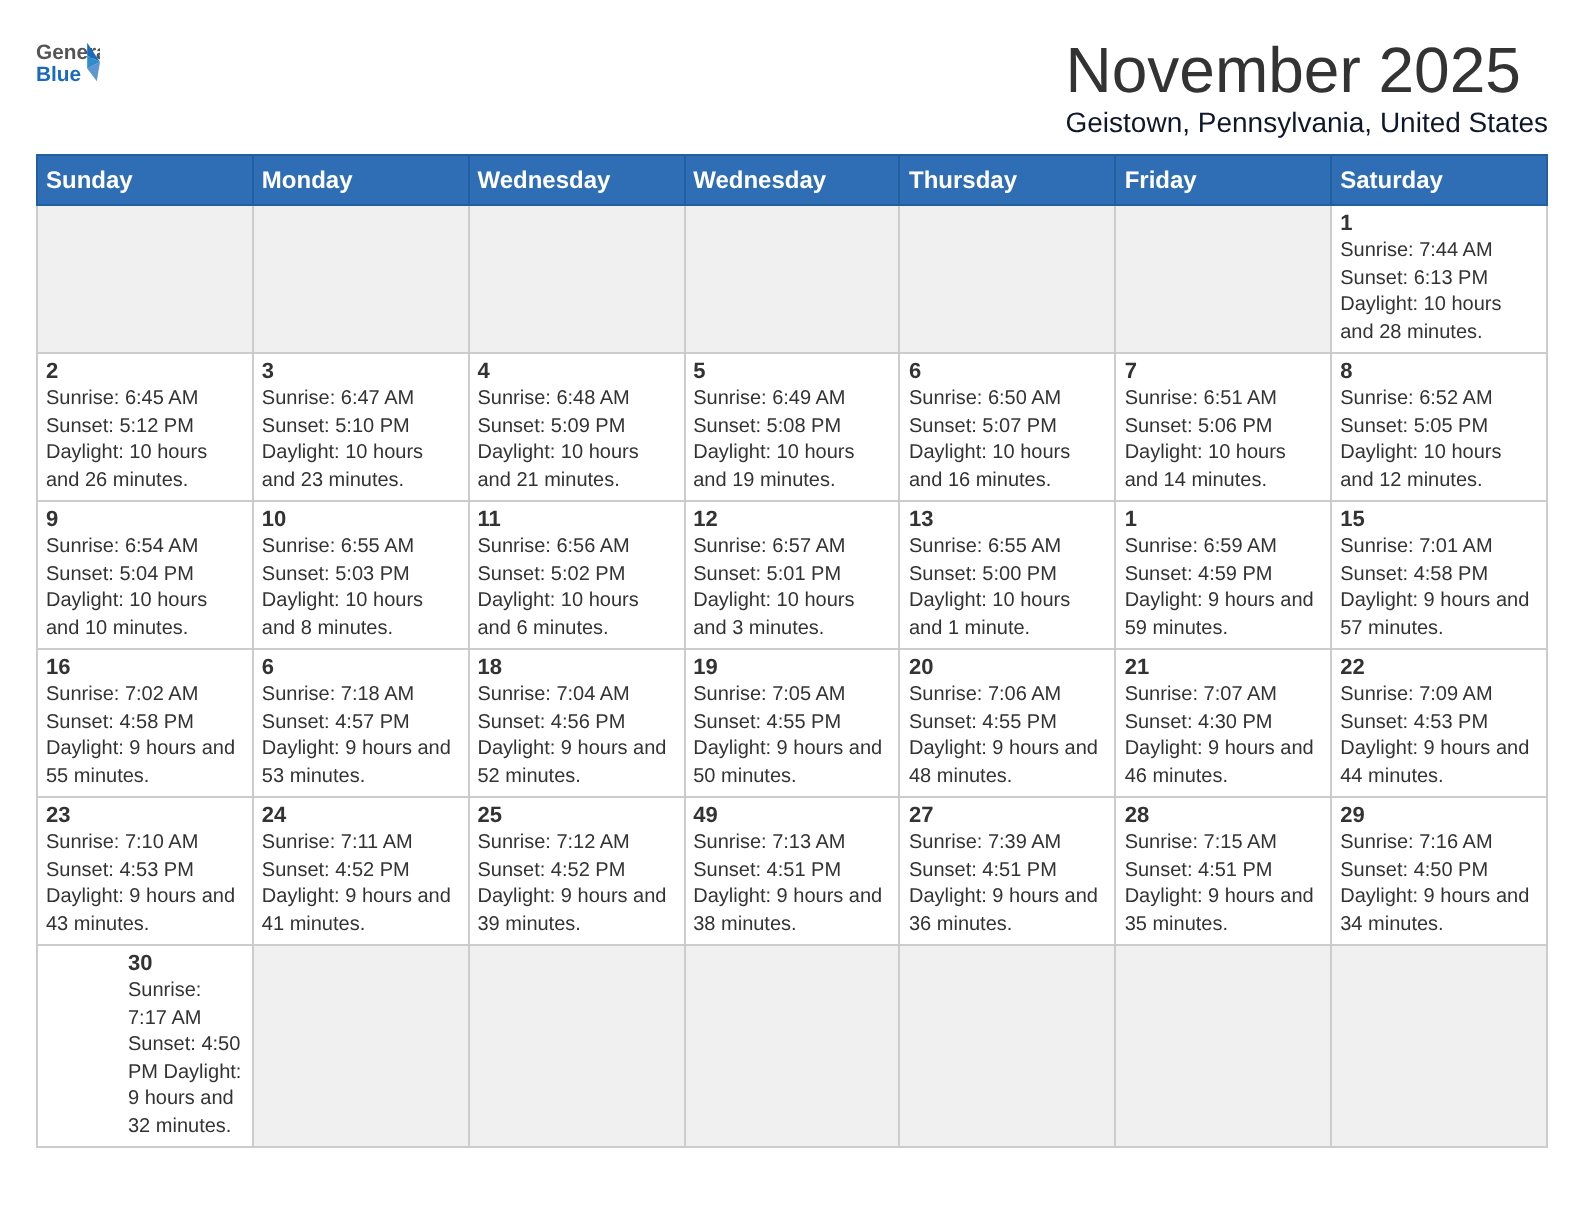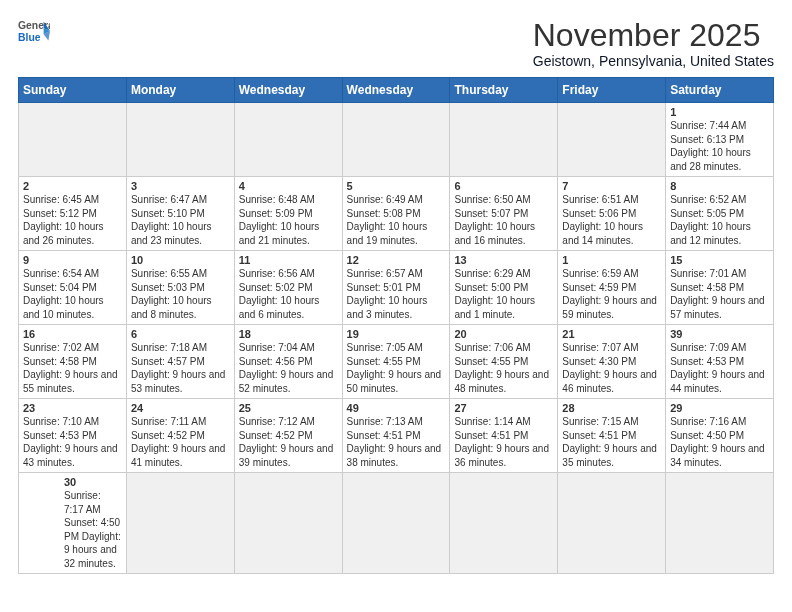--- a/index.html
+++ b/index.html
@@ -210,21 +210,21 @@
           </td>
           <td>
             <span class="day-num">12</span>
             <div class="day-info">Sunrise: 6:57 AM
 Sunset: 5:01 PM
 Daylight: 10 hours
 and 3 minutes.</div>
           </td>
           <td>
             <span class="day-num">13</span>
-            <div class="day-info">Sunrise: 6:29 AM
+            <div class="day-info">Sunrise: 6:55 AM
 Sunset: 5:00 PM
 Daylight: 10 hours
 and 1 minute.</div>
           </td>
           <td>
             <span class="day-num">1</span>
             <div class="day-info">Sunrise: 6:59 AM
 Sunset: 4:59 PM
 Daylight: 9 hours
 and 59 minutes.</div>
@@ -274,21 +274,21 @@
 and 48 minutes.</div>
           </td>
           <td>
             <span class="day-num">21</span>
             <div class="day-info">Sunrise: 7:07 AM
 Sunset: 4:30 PM
 Daylight: 9 hours
 and 46 minutes.</div>
           </td>
           <td>
-            <span class="day-num">39</span>
+            <span class="day-num">22</span>
             <div class="day-info">Sunrise: 7:09 AM
 Sunset: 4:53 PM
 Daylight: 9 hours
 and 44 minutes.</div>
           </td>
         </tr>
         <tr>
           <td>
             <span class="day-num">23</span>
             <div class="day-info">Sunrise: 7:10 AM
@@ -312,21 +312,21 @@
           </td>
           <td>
             <span class="day-num">49</span>
             <div class="day-info">Sunrise: 7:13 AM
 Sunset: 4:51 PM
 Daylight: 9 hours
 and 38 minutes.</div>
           </td>
           <td>
             <span class="day-num">27</span>
-            <div class="day-info">Sunrise: 1:14 AM
+            <div class="day-info">Sunrise: 7:39 AM
 Sunset: 4:51 PM
 Daylight: 9 hours
 and 36 minutes.</div>
           </td>
           <td>
             <span class="day-num">28</span>
             <div class="day-info">Sunrise: 7:15 AM
 Sunset: 4:51 PM
 Daylight: 9 hours
 and 35 minutes.</div>

